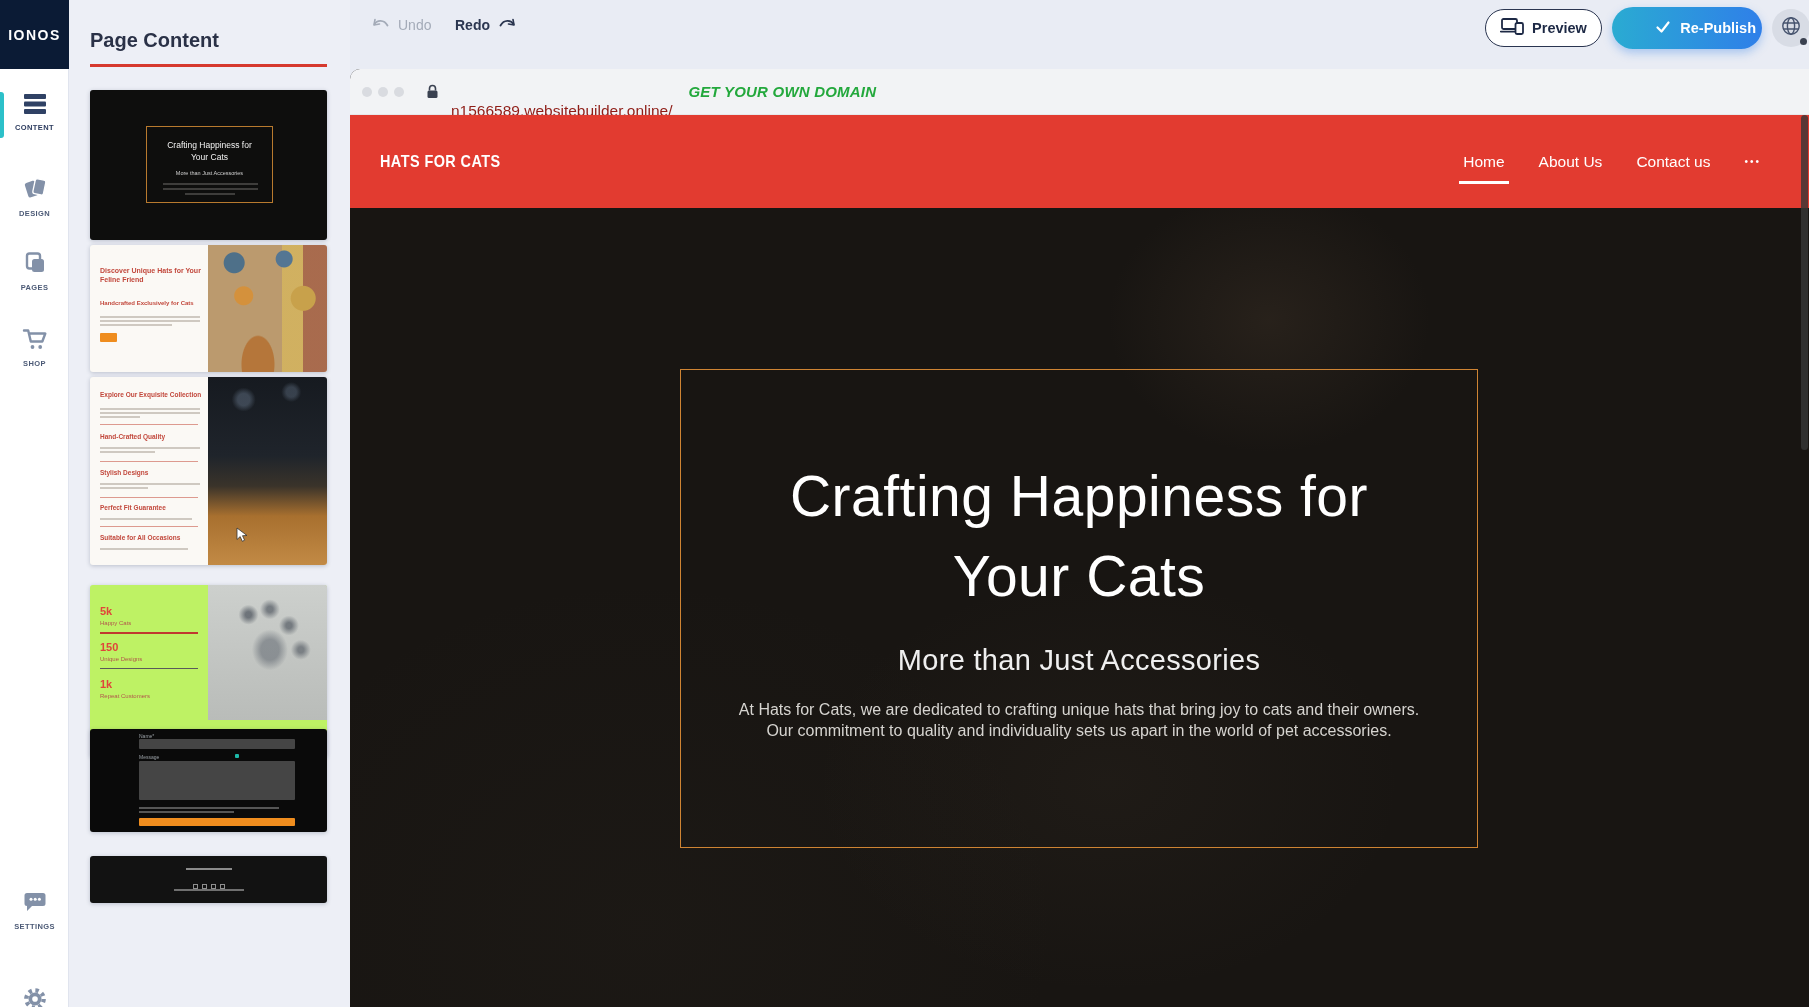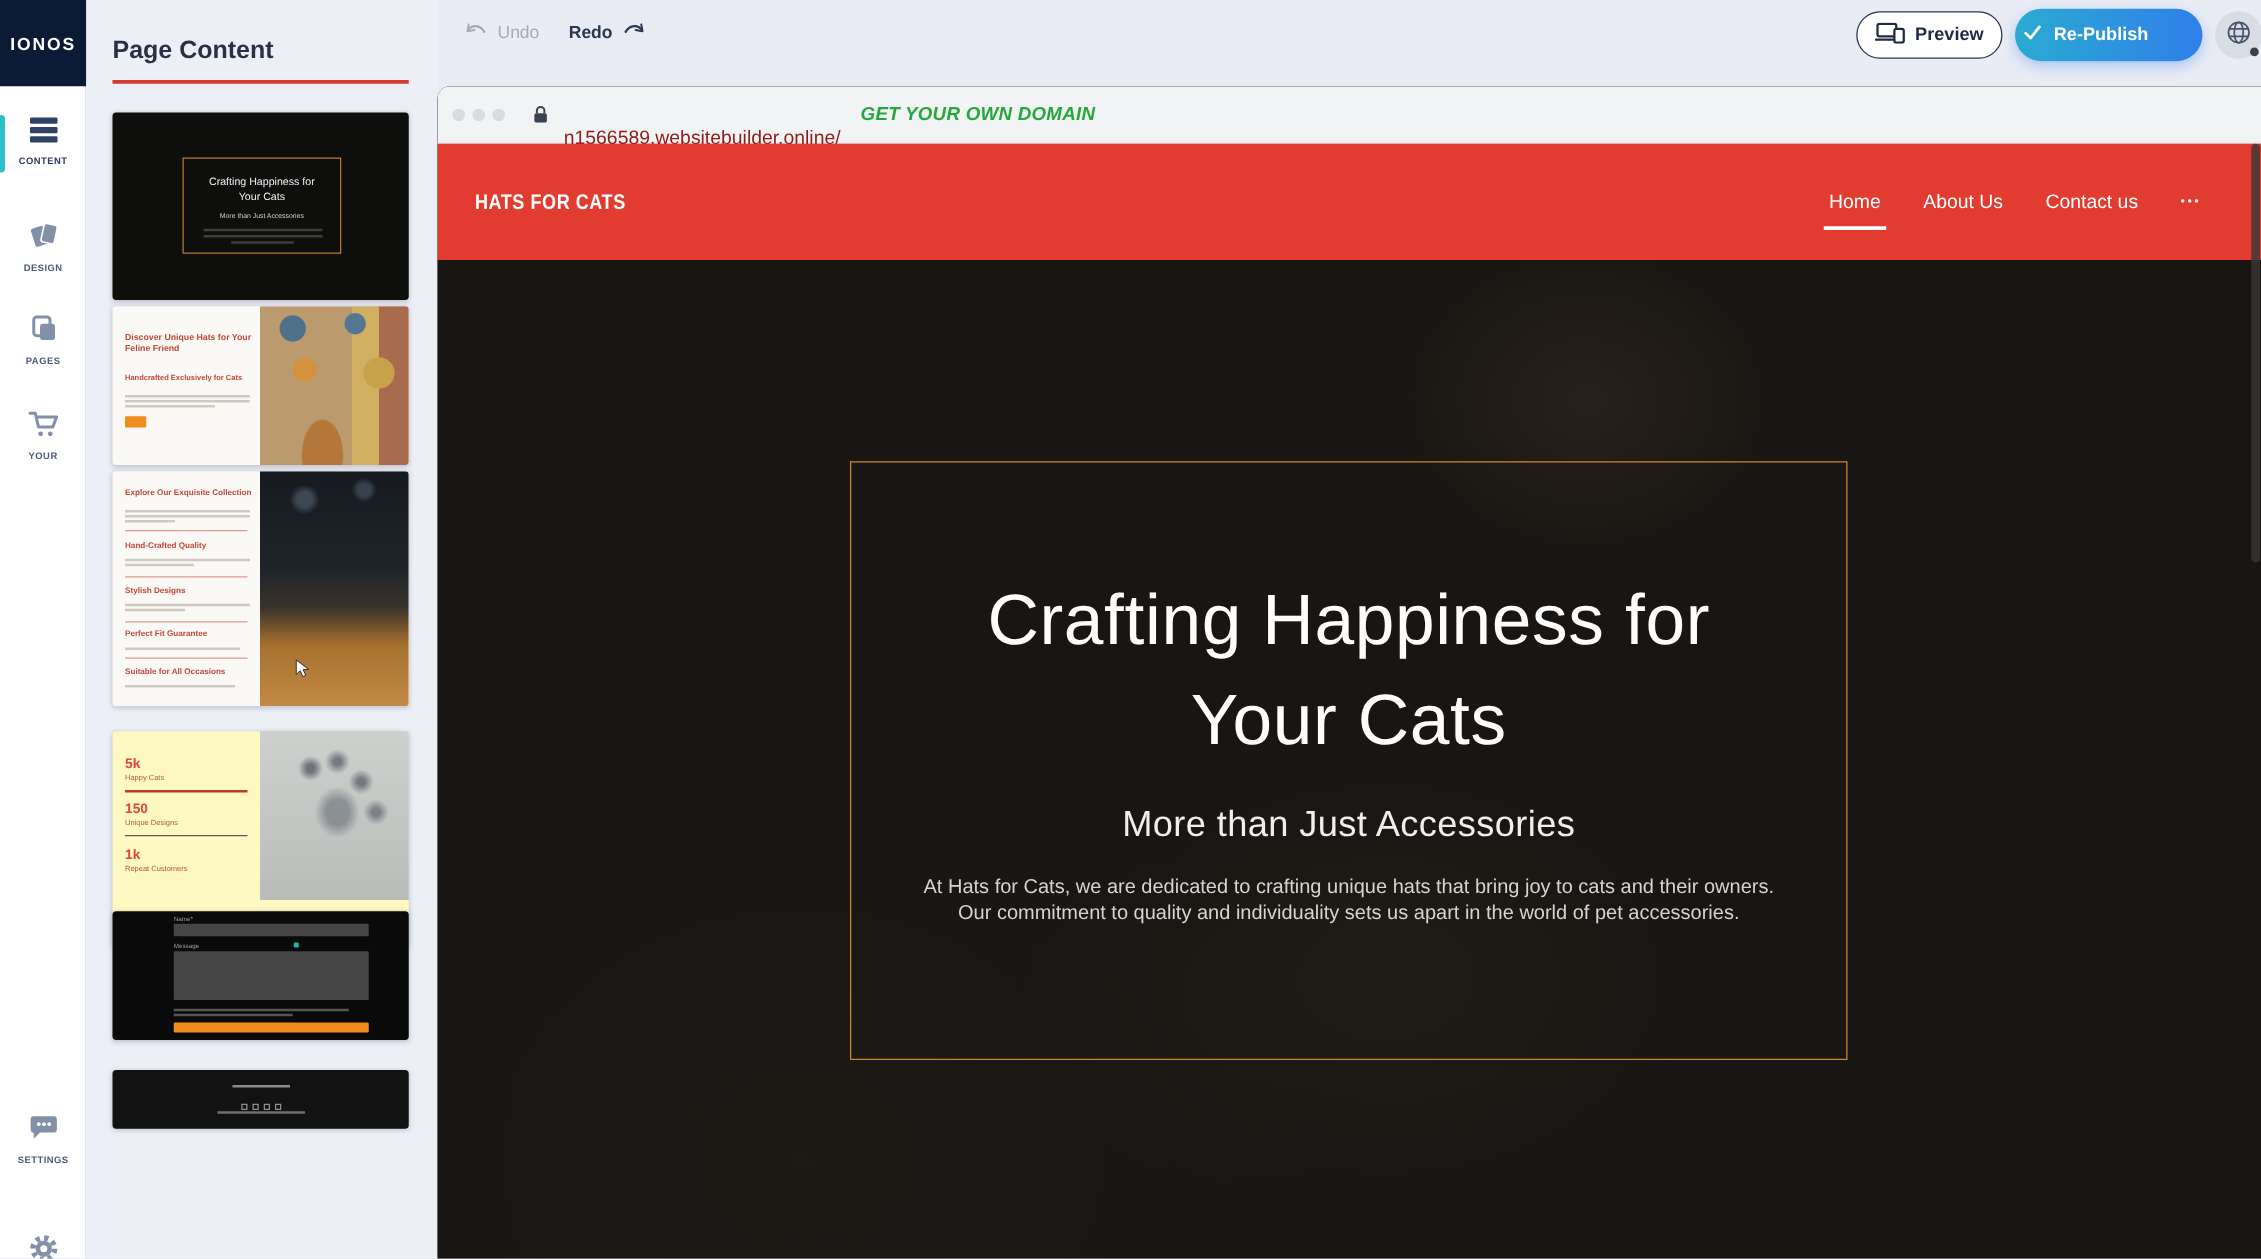--- a/index.html
+++ b/index.html
@@ -45,21 +45,21 @@
   
   #t3{top:377px;height:188px;background:#fbf9f5;}
   #t3 .photo{position:absolute;left:118px;top:0;width:119px;height:188px;
     background:
       radial-gradient(circle at 30% 12%, rgba(130,150,175,.35) 0 6px, rgba(0,0,0,0) 12px),
       radial-gradient(circle at 70% 8%, rgba(130,150,175,.3) 0 5px, rgba(0,0,0,0) 10px),
       linear-gradient(180deg,#161a20 0%,#1f242b 42%,#3a332a 58%,#a8702f 74%,#c28a45 100%);}
   .t3h{position:absolute;left:10px;width:106px;font-size:6.5px;line-height:8px;color:#c2483c;font-weight:700;}
 
   
-  #t4{top:585px;height:172px;background:#fef9c3;}
+  #t4{top:585px;height:172px;background:#bef264;}
   #t4 .photo{position:absolute;left:118px;top:0;width:119px;height:135px;background-color:#c7cac7;
     background-image:
       radial-gradient(circle at 34% 22%, rgba(50,58,70,.6) 0 3px, rgba(50,58,70,.35) 6px, rgba(0,0,0,0) 10px),
       radial-gradient(circle at 52% 18%, rgba(50,58,70,.55) 0 3px, rgba(50,58,70,.3) 6px, rgba(0,0,0,0) 10px),
       radial-gradient(circle at 68% 30%, rgba(50,58,70,.55) 0 3px, rgba(50,58,70,.3) 6px, rgba(0,0,0,0) 10px),
       radial-gradient(circle at 78% 48%, rgba(50,58,70,.5) 0 3px, rgba(50,58,70,.28) 6px, rgba(0,0,0,0) 10px),
       radial-gradient(ellipse at 52% 48%, rgba(70,78,90,.45) 0 9px, rgba(0,0,0,0) 18px),
       linear-gradient(180deg,#cdd0cd,#b9bcb9);}
   .stat-v{position:absolute;left:10px;color:#e0453a;font-size:11px;font-weight:700;}
   .stat-l{position:absolute;left:10px;color:#b2564c;font-size:6px;}
@@ -76,21 +76,21 @@
   
   #cursor{position:absolute;left:236px;top:527px;z-index:60;}
 
   
   .tb-group{position:absolute;top:17px;display:flex;align-items:center;gap:7px;font-size:14px;}
   #undo-btn{left:372px;color:#a4abb8;cursor:default;}
   #redo-btn{left:455px;color:#2b3650;font-weight:700;cursor:pointer;align-items:flex-end;}
   #preview-btn{position:absolute;left:1485px;top:9px;width:117px;height:38px;border-radius:22px;border:1.5px solid #2a3550;background:#fff;
     display:flex;align-items:center;justify-content:center;gap:8px;font-size:14.5px;font-weight:700;color:#1d2945;cursor:pointer;}
   #republish-btn{position:absolute;left:1612px;top:7px;width:150px;height:42px;border-radius:24px;border:none;
-    background:linear-gradient(90deg,#2aabd2,#2f7fe9);display:flex;align-items:center;justify-content:flex-start;gap:9px;
+    background:linear-gradient(90deg,#2aabd2,#2f7fe9);display:flex;align-items:center;justify-content:flex-end;gap:9px;
     font-size:14.5px;font-weight:700;color:#fff;box-shadow:0 4px 10px rgba(47,127,233,.35);cursor:pointer;}
   #globe-btn{position:absolute;left:1772px;top:9px;width:38px;height:38px;border-radius:50%;background:#d8dce5;
     display:flex;align-items:center;justify-content:center;cursor:pointer;}
   #globe-badge{position:absolute;right:3px;bottom:2px;width:7px;height:7px;border-radius:50%;background:#3a4150;}
 
   
   #browser{position:absolute;left:350px;top:69px;width:1459px;height:938px;border-radius:10px 0 0 0;overflow:hidden;background:#181512;}
   #urlbar{position:absolute;left:0;top:0;width:100%;height:46px;background:#f2f3f5;border-bottom:1px solid #e6e7ea;
     display:flex;align-items:center;padding-left:12px;}
   .dot{width:10px;height:10px;border-radius:50%;background:#d9dbe0;margin-right:6px;}
@@ -159,21 +159,21 @@
     </div>
 
     <div class="rail-item" style="top:327px;">
       <span>
         <svg width="26" height="24" viewBox="0 0 26 24">
           <path d="M2 3.5 h4.2 l2.6 11 h11.5 l3-8 H7.4" fill="none" stroke="#8391a8" stroke-width="2.4" stroke-linejoin="round" stroke-linecap="round"></path>
           <circle cx="10.5" cy="20" r="1.9" fill="#8391a8"></circle>
             <circle cx="18.2" cy="20" r="1.9" fill="#8391a8"></circle>
         </svg>
       </span>
-      <span class="rail-label">YOUR</span>
+      <span class="rail-label">SHOP</span>
     </div>
 
     <div class="rail-item" style="top:890px;">
       <span>
         <svg width="26" height="24" viewBox="0 0 26 24">
           <path d="M5 3 h16 a2.5 2.5 0 0 1 2.5 2.5 v8 a2.5 2.5 0 0 1 -2.5 2.5 h-11 l-5 5 v-5 a2.5 2.5 0 0 1 -2.5 -2.5 v-8 A2.5 2.5 0 0 1 5 3 z" fill="#8391a8"></path>
           <circle cx="9" cy="9.3" r="1.5" fill="#fff"></circle>
             <circle cx="13.2" cy="9.3" r="1.5" fill="#fff"></circle>
             <circle cx="17.4" cy="9.3" r="1.5" fill="#fff"></circle>
         </svg>

